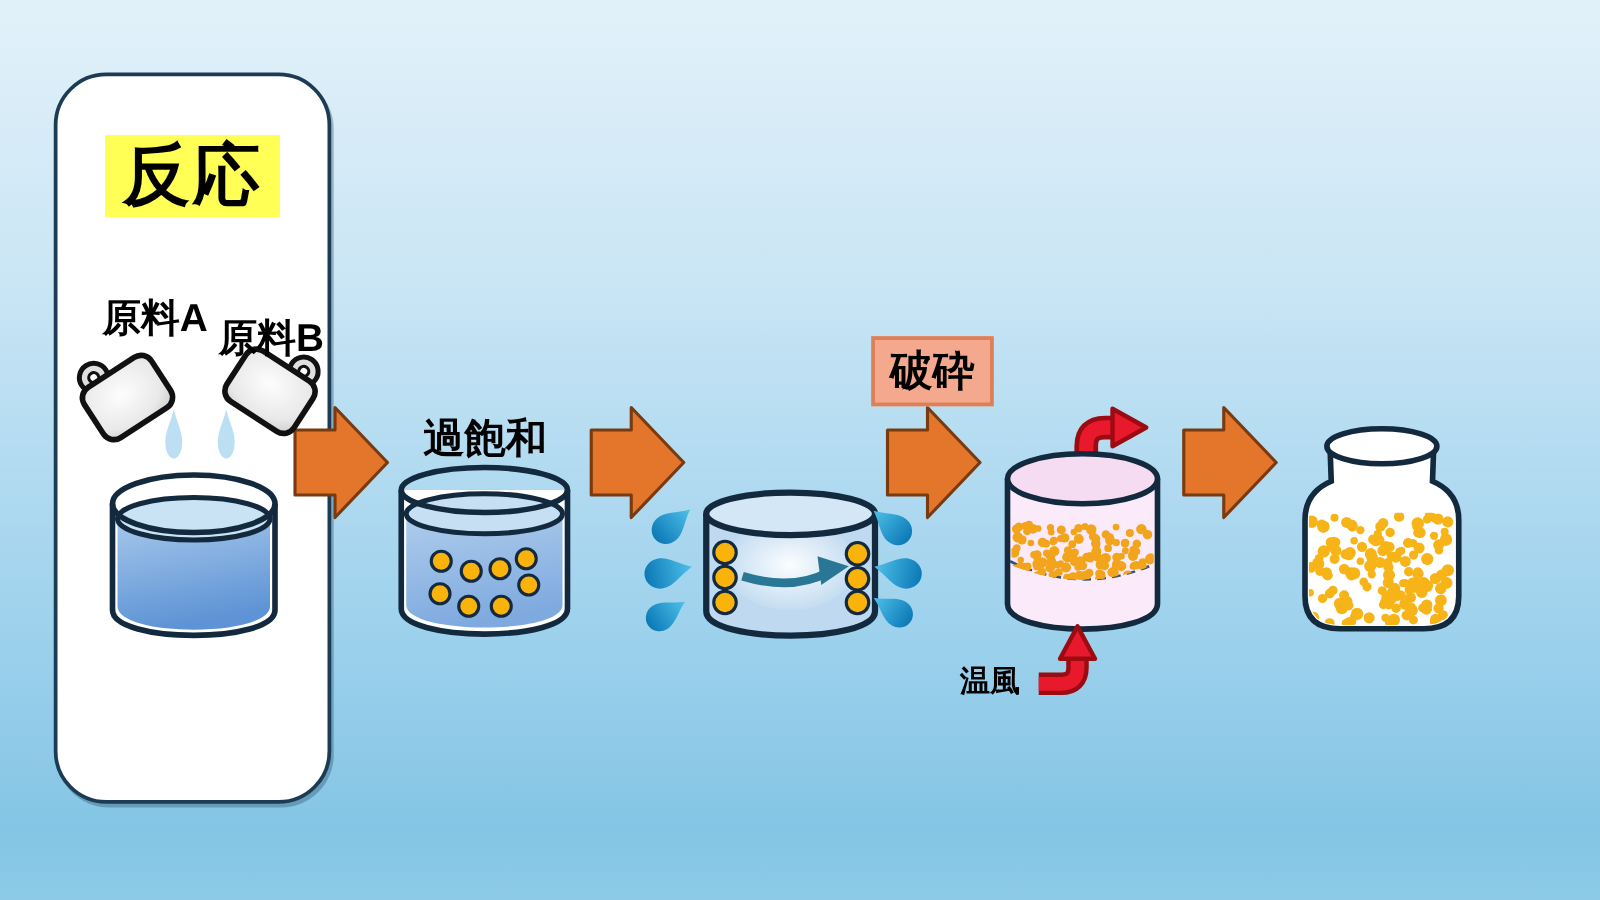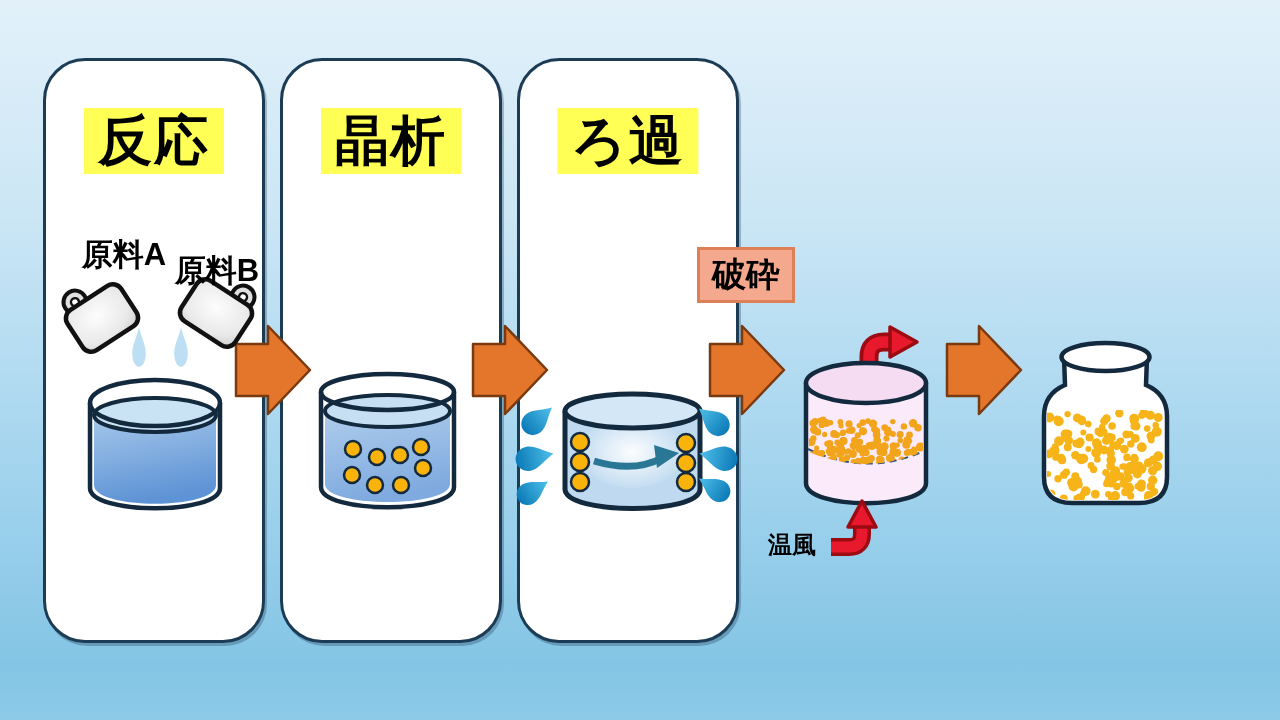--- a/index.html
+++ b/index.html
@@ -22,39 +22,33 @@
   }
   .lbl{
     position:absolute;transform:translate(-50%,-50%);color:#000;font-weight:900;
     white-space:nowrap;z-index:10;
   }
   .lbl-material{font-size:31px;}
   .lbl-supersaturation{left:388px;top:351px;font-size:33px;}
   .lbl-centrifugal{left:631px;top:367px;font-size:33px;}
   .lbl-hot-air{left:792px;top:545px;font-size:24px;}
   .lbl-crushing{
-    left:746px;top:275px;font-size:34px;background:#F4A98E;
+    left:746px;top:297px;font-size:34px;background:#F4A98E;
     border:3px solid #DD8057;padding:2px 12px;z-index:10;
   }
   .mat-a{left:104px;top:255px;margin-left:20px;} .mat-b{left:217px;top:255px;margin-top:16px;}
   svg.art{position:absolute;inset:0;z-index:5;pointer-events:none;}
 </style>
 </head>
 <body>
 
 <div class="canvas">
 
   <div class="panel p1">
     <div class="stage-title">反応</div>
-  </div>
-  <div class="panel p2">
-    <div class="stage-title">晶析</div>
-  </div>
-  <div class="panel p3">
-    <div class="stage-title">ろ過</div>
   </div>
 
   <svg class="art" viewBox="0 0 1280 720">
     <defs>
       <radialGradient id="mugG" cx="45%" cy="40%" r="75%">
         <stop offset="0%" stop-color="#FDFDFD"></stop>
           <stop offset="70%" stop-color="#E9E9E9"></stop>
           <stop offset="100%" stop-color="#CFCFCF"></stop>
       </radialGradient>
       <linearGradient id="liq1" x1="0" y1="0" x2="0.25" y2="1">
@@ -464,16 +458,17 @@
           <circle cx="1059.0" cy="441.1" r="4.9" fill="#F7B418"></circle>
           <circle cx="1148.4" cy="462.8" r="4.5" fill="#F7B418"></circle>
           <circle cx="1145.5" cy="413.4" r="3.4" fill="#F7B418"></circle>
         </g>
       <ellipse cx="1105.5" cy="357" rx="44" ry="14" fill="#FFFFFF" stroke="#13293E" stroke-width="4.5"></ellipse>
     </g>
   </svg>
 
   <div class="lbl lbl-material mat-a">原料A</div>
   <div class="lbl lbl-material mat-b">原料B</div>
+  <div class="lbl lbl-supersaturation">過飽和</div>
   <div class="lbl lbl-crushing">破砕</div>
   <div class="lbl lbl-hot-air">温風</div>
 
 </div>
 
 </body></html>

